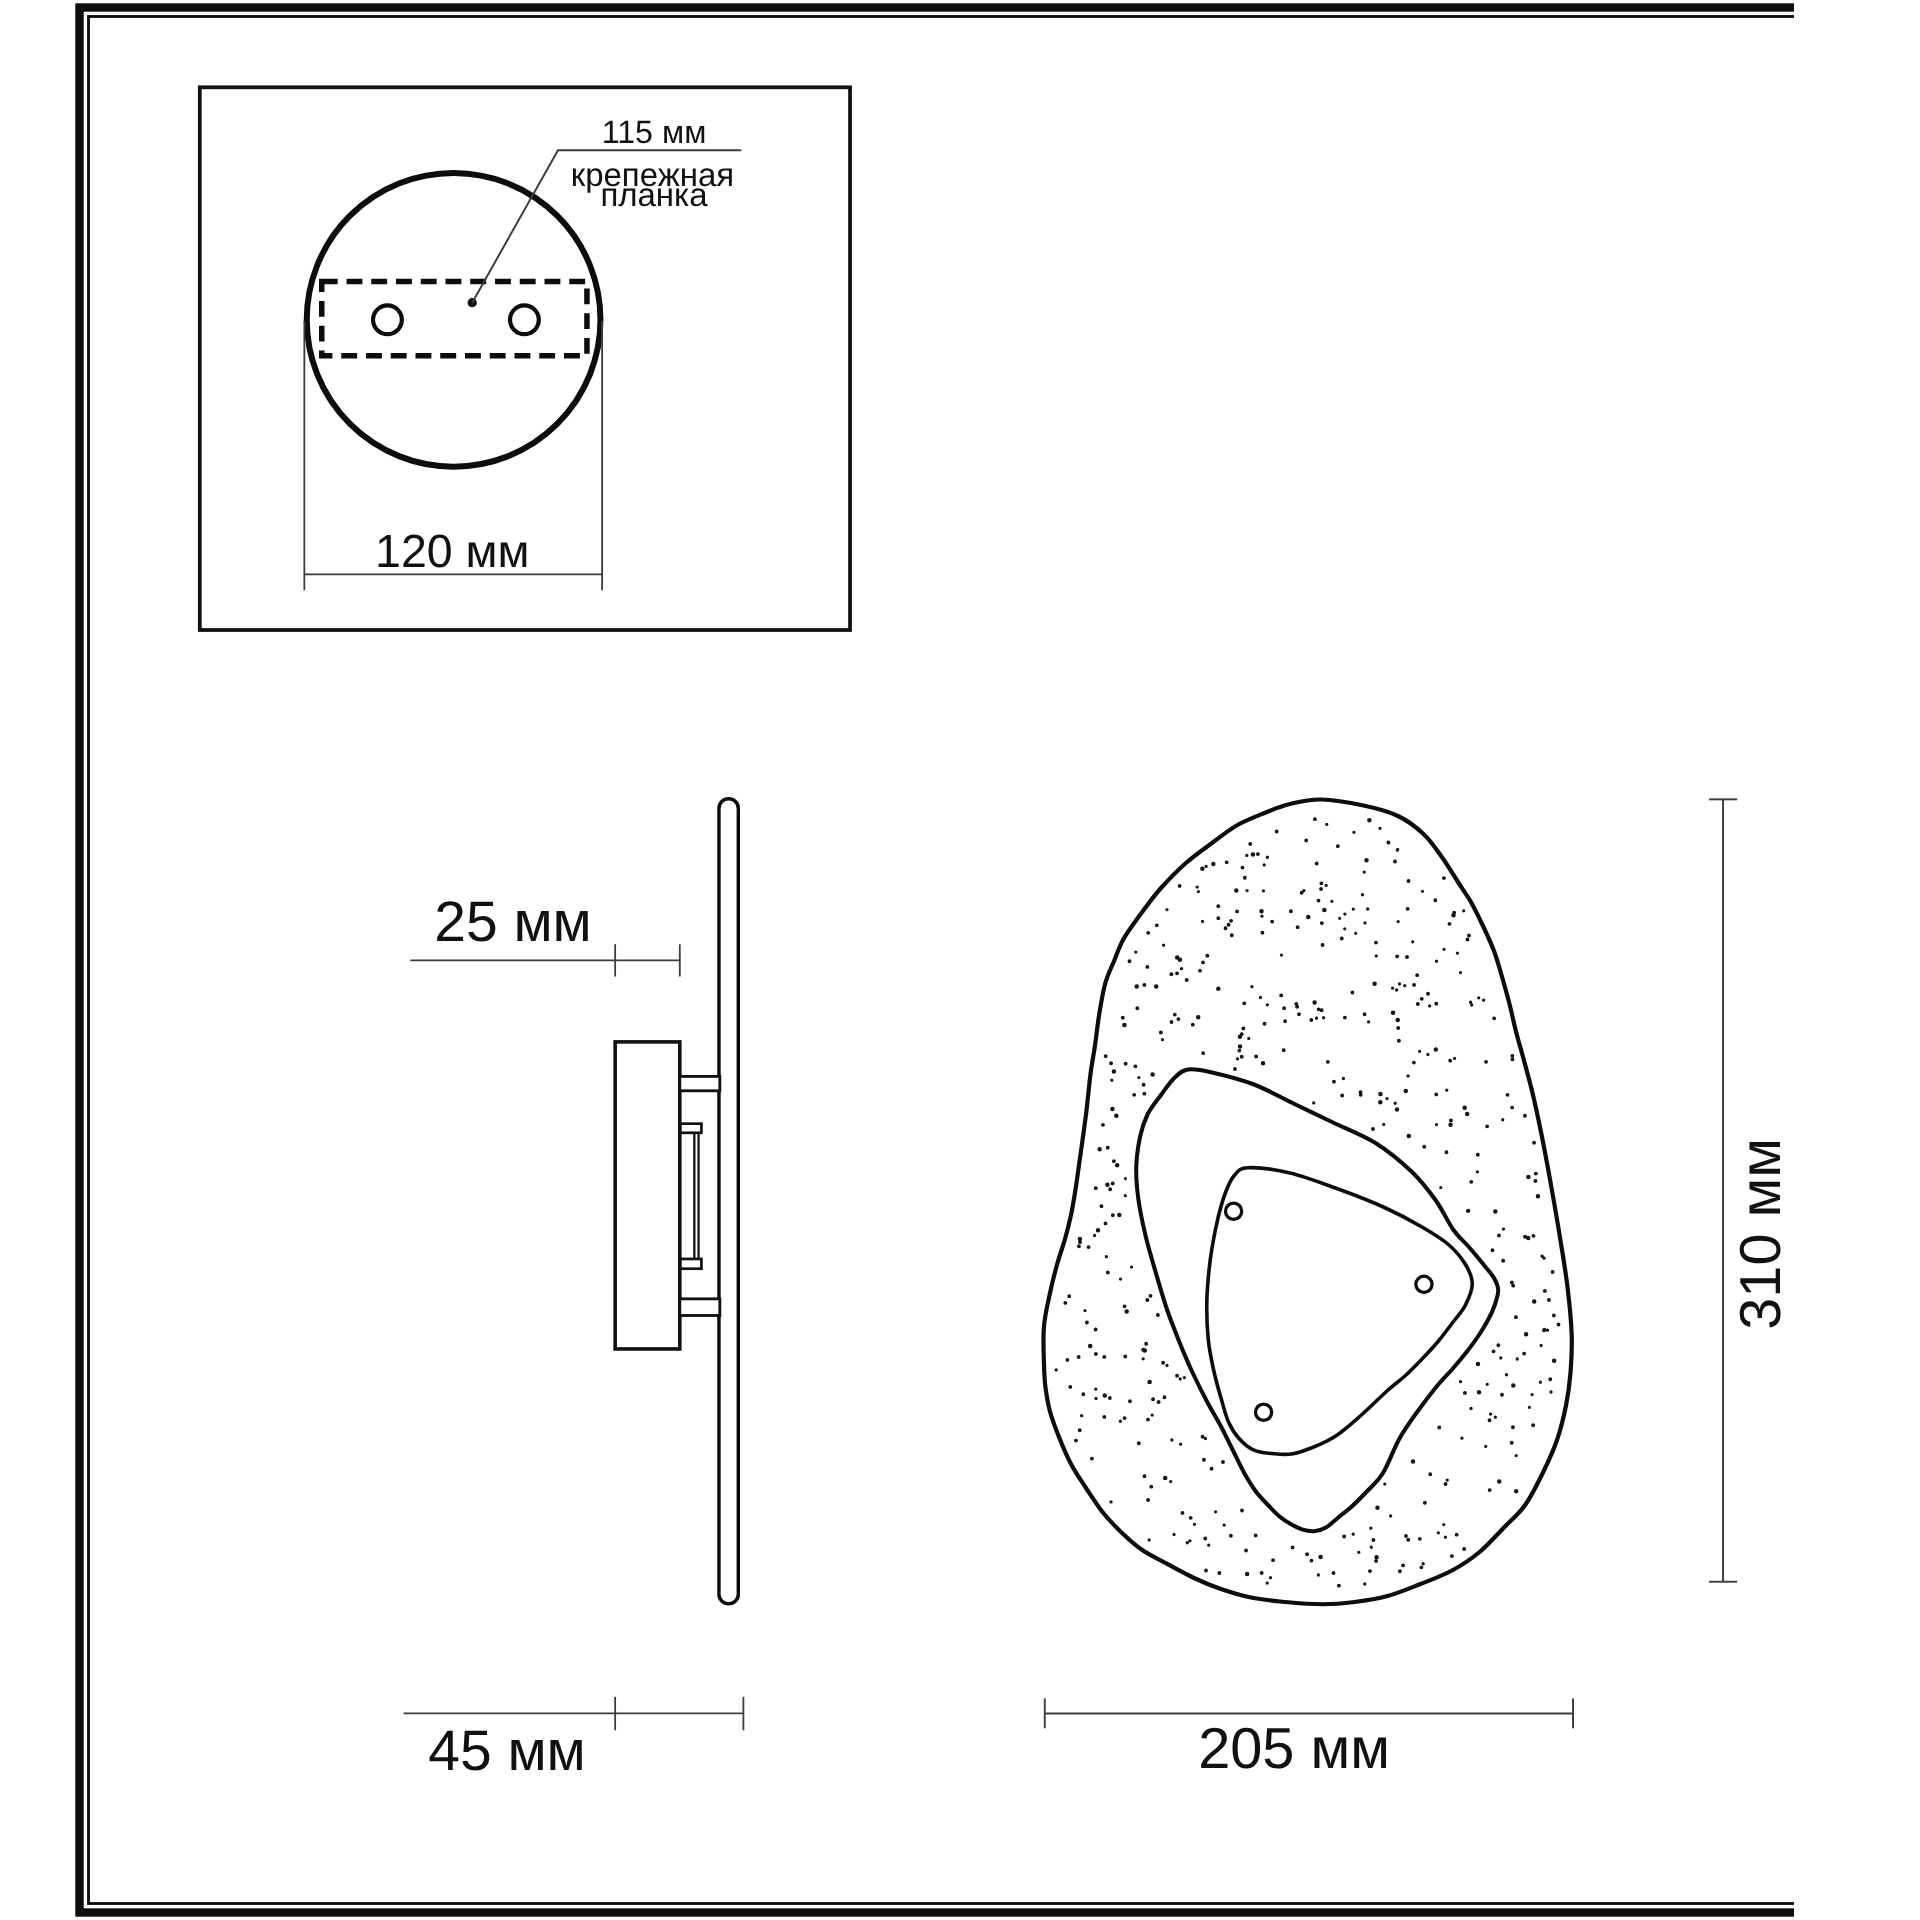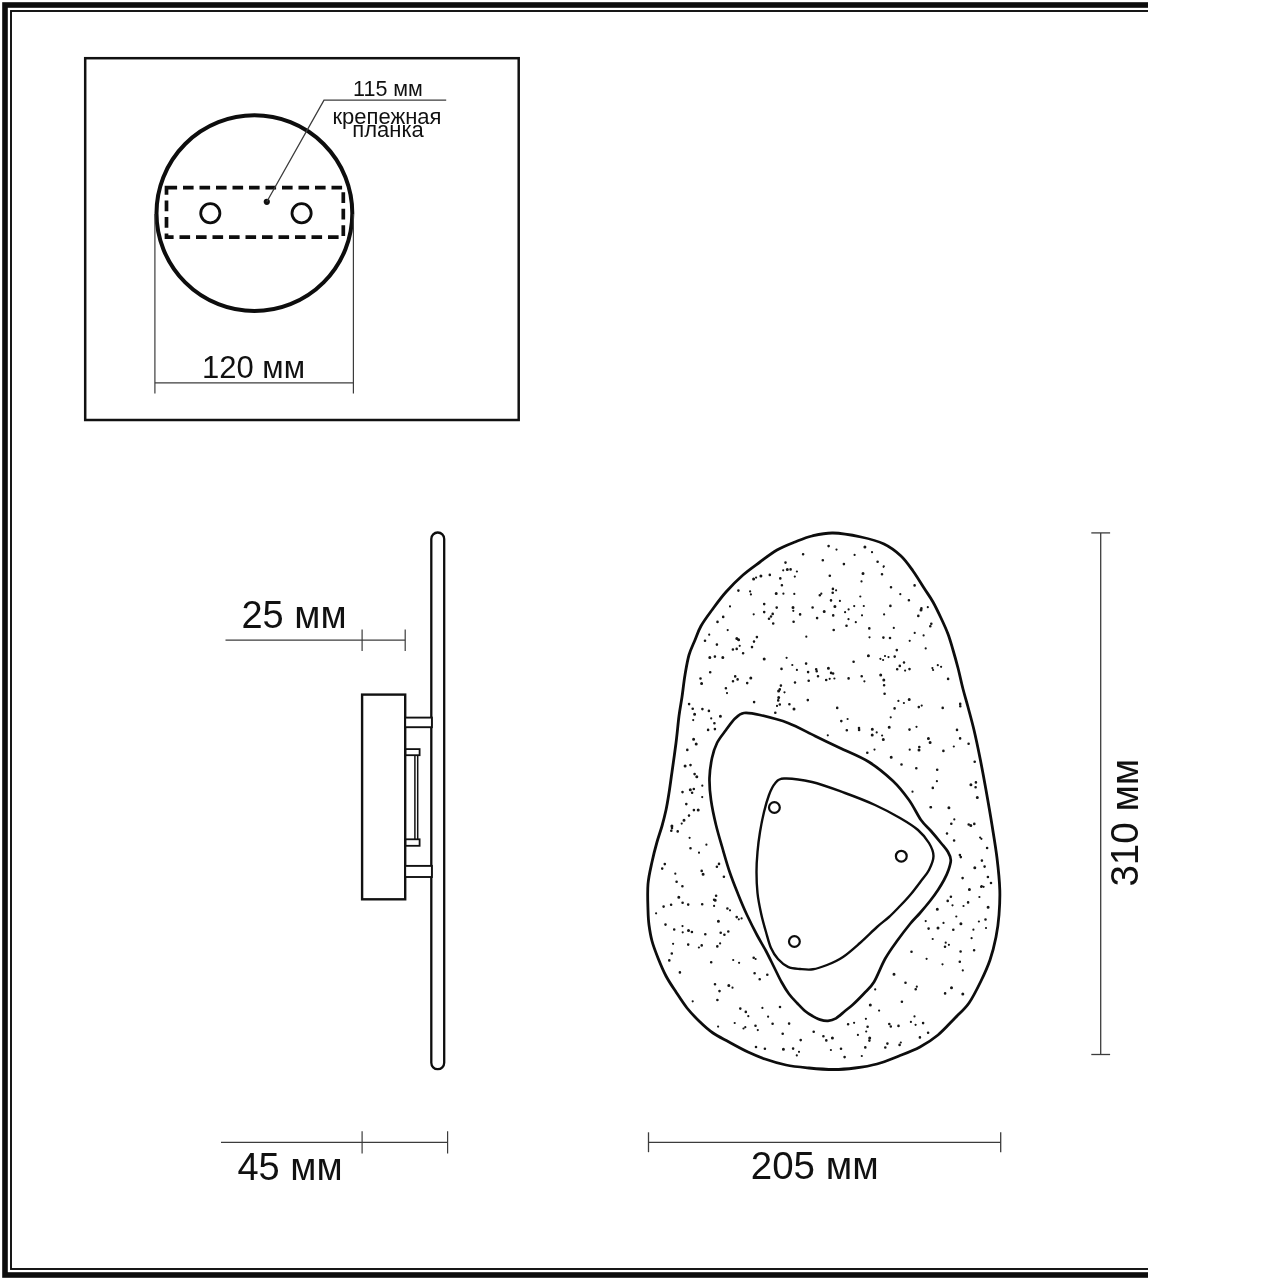--- a/index.html
+++ b/index.html
@@ -1,17 +1,17 @@
 <!DOCTYPE html>
 <html><head>
 <meta charset="utf-8">
 <title>Wall lamp dimensions</title>
 <style>
 html,body{margin:0;padding:0;background:#fff;}
-#page{width:1148px;height:1280px;position:relative;overflow:hidden;}
+#page{width:1148px;height:1280px;position:relative;overflow:hidden;padding-left:48px;}
 svg{display:block;}
 text{font-family:"Liberation Sans",sans-serif;}
 </style>
 </head>
 <body>
 
 <div id="page">
 <svg width="1280" height="1280" viewBox="0 0 1280 1280" xmlns="http://www.w3.org/2000/svg" font-family="Liberation Sans, sans-serif" fill="none">
 
 <rect x="0" y="0" width="1280" height="1280" fill="#ffffff"></rect>

